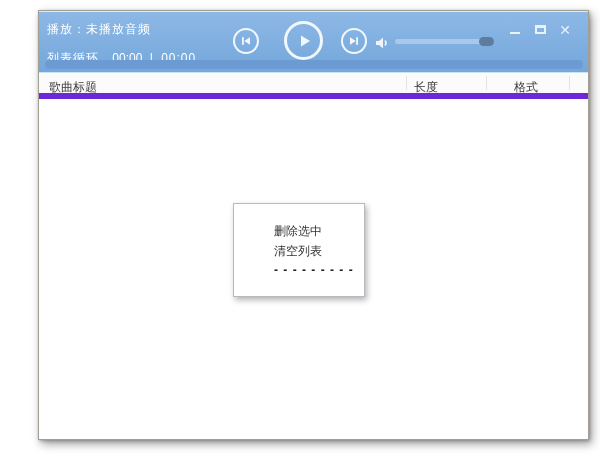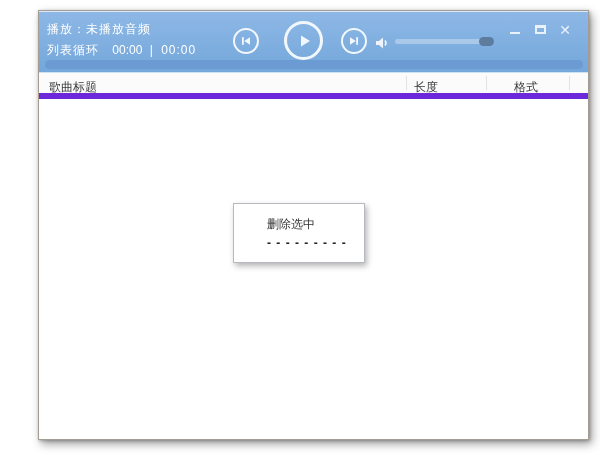--- a/index.html
+++ b/index.html
@@ -17,21 +17,21 @@
 
   
   .titlebar {
     position:relative; height:62px; flex:0 0 62px;
     background:linear-gradient(#8db8e6, #74a7da);
     border-top:1px solid #dceaf8;
     border-bottom:1px solid #cfe2f2;
   }
   .info { position:absolute; left:8px; top:9px; color:#ffffff; font-size:12px; }
   .info .line1 { line-height:17px; letter-spacing:1px; }
-  .info .line2 { line-height:17px; margin-top:4px; letter-spacing:1px; }
+  .info .line2 { line-height:17px; margin-top:12px; letter-spacing:1px; }
   .info .line2 .t { margin-left:9px; letter-spacing:0; }
   .info .line2 .d { margin:0 3px; }
 
   .circle-btn {
     position:absolute; border:2px solid #f2f7fc; border-radius:50%;
     background:transparent; display:flex; align-items:center; justify-content:center;
     cursor:pointer;
   }
   .btn-prev { left:194px; top:16px; width:26px; height:26px; }
   .btn-play { left:245px; top:9px;  width:39px; height:39px; border-width:3px; }
@@ -73,21 +73,21 @@
   .col-sep { position:absolute; top:3px; bottom:3px; width:1px; background:#e2e2e2; }
   .sep1 { left:367px; } .sep2 { left:447px; } .sep3 { left:530px; }
 
   .list-body { flex:1 1 auto; background:#ffffff; position:relative; }
 
   
   .context-menu {
     position:absolute; left:194px; top:192px; width:132px;
     background:#ffffff; border:1px solid #b6babe;
     box-shadow:2px 3px 6px rgba(0,0,0,.3);
-    padding:10px; z-index:10;
+    padding:17px; z-index:10;
   }
   .menu-item {
     height:20px; line-height:20px; padding-left:23px;
     font-size:12px; color:#333333; cursor:pointer; white-space:nowrap;
   }
   .menu-sep-item { height:18px; line-height:18px; font-weight:bold; letter-spacing:1px;
                    color:#222; cursor:default; }
   .menu-item.highlight { background:#2e90e8; color:#ffffff; height:18px; line-height:18px; }
 </style>
 </head>
@@ -165,17 +165,18 @@
       <span class="col-label col-format">格式</span>
       <span class="col-sep sep1"></span>
       <span class="col-sep sep2"></span>
       <span class="col-sep sep3"></span>
     </div>
 
     <div class="list-body"></div>
 
     <div class="context-menu">
       <div class="menu-item">删除选中</div>
+      <div class="menu-item">清空列表</div>
       <div class="menu-item menu-sep-item">- - - - - - - - -</div>
     </div>
 
   </div>
 </div>
 
 </body></html>

